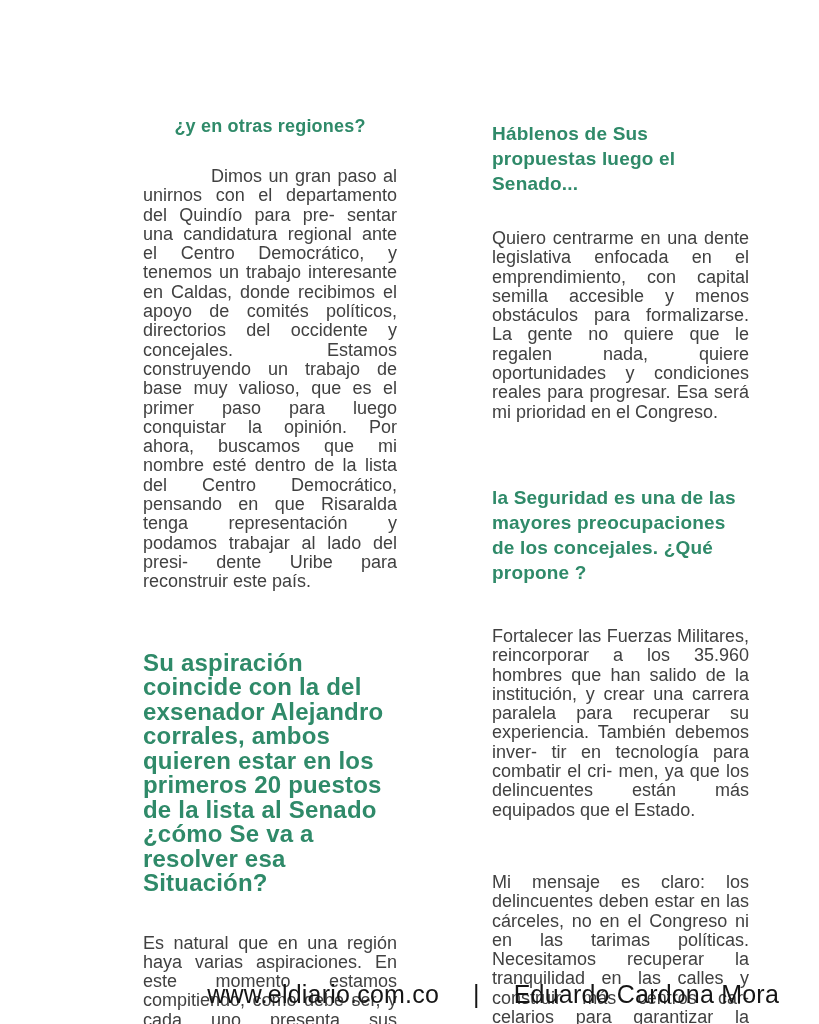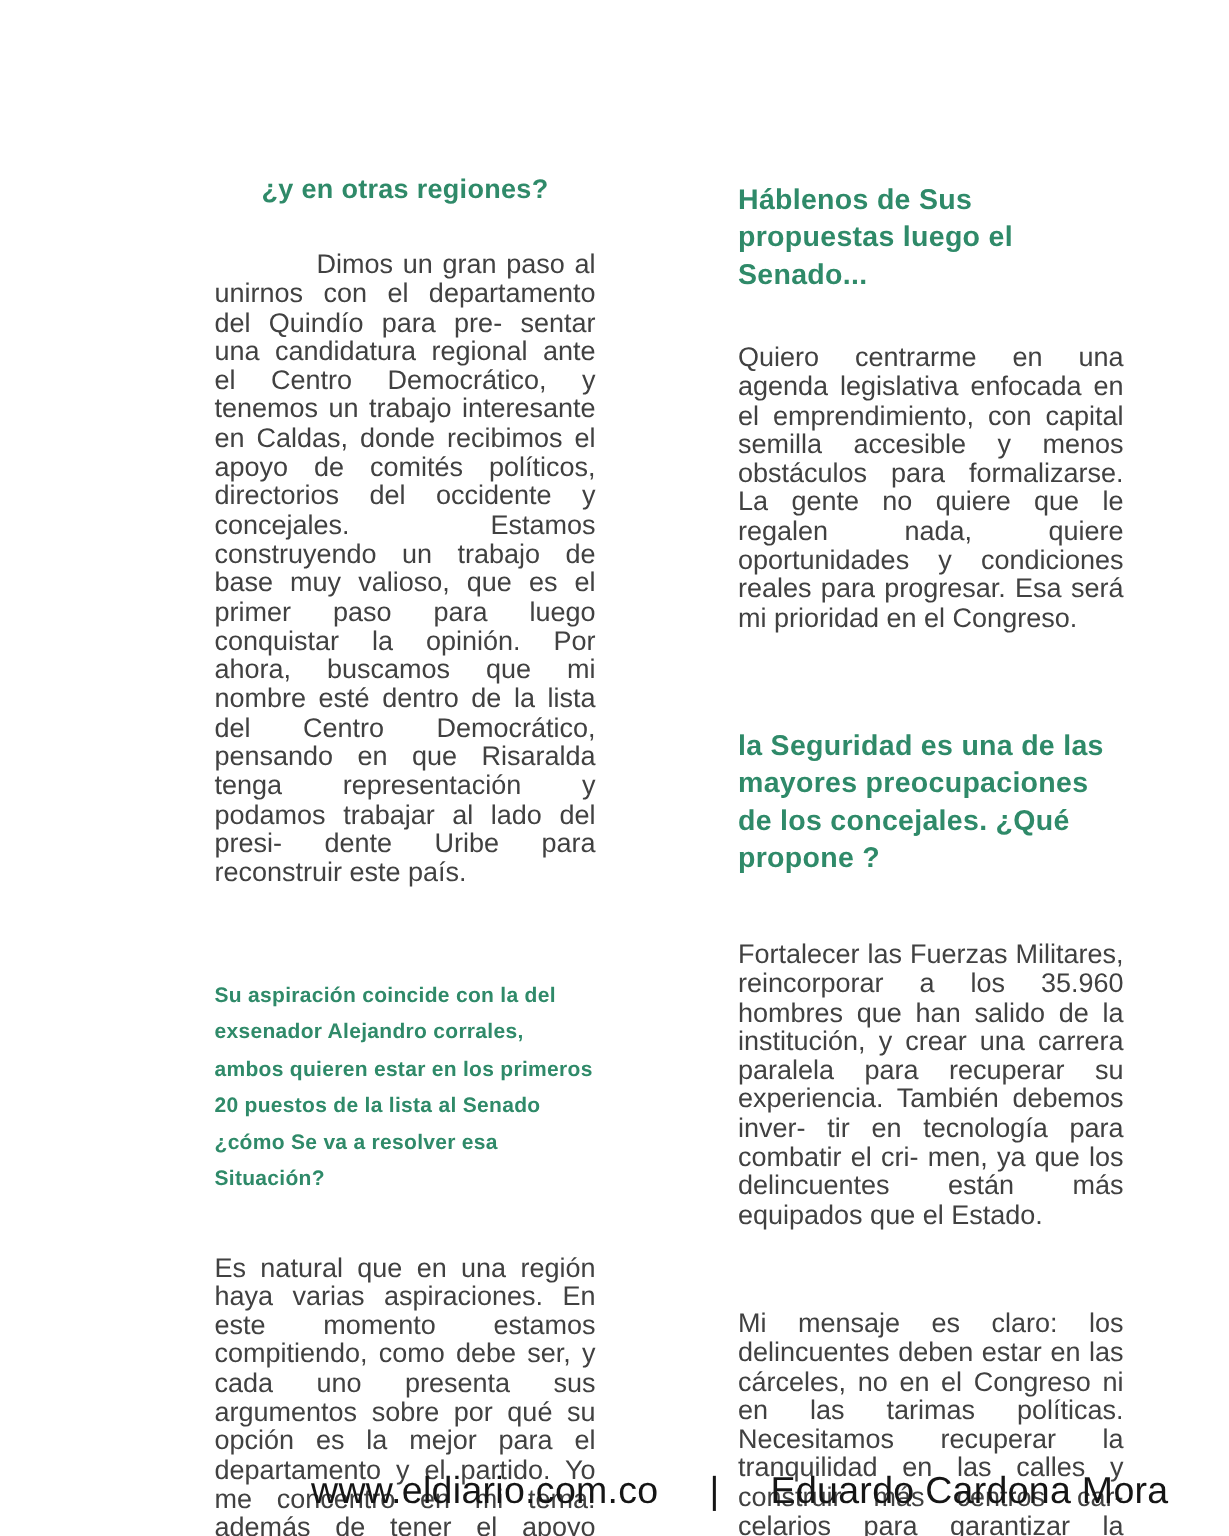--- a/index.html
+++ b/index.html
@@ -23,21 +23,21 @@
     top: 55px;
     left: 83px;
     display: flex;
     gap: 47px;
   }
   .col-left  { width: 302px; }
   .col-right { width: 305px; }
   .q-heading {
     color: var(--heading-green);
     font-weight: 700;
-    font-size: 14px;
+    font-size: 24px;
     line-height: 24.5px;
     letter-spacing: 0.2px;
   }
   .q-heading.centered {
     text-align: center;
     padding-left: 12px;
     font-size: 18px;
     line-height: 22px;
     margin-bottom: 6px;
   }
@@ -79,21 +79,21 @@
     <div class="col-left">
       <h2 class="q-heading centered">¿y en otras regiones?</h2>
       <p class="body-p first-indent">Dimos un gran paso al unirnos con el departamento del Quindío para pre- sentar una candidatura regional ante el Centro Democrático, y tenemos un trabajo interesante en Caldas, donde recibimos el apoyo de comités políticos, directorios del occidente y concejales. Estamos construyendo un trabajo de base muy valioso, que es el primer paso para luego conquistar la opinión. Por ahora, buscamos que mi nombre esté dentro de la lista del Centro Democrático, pensando en que Risaralda tenga representación y podamos trabajar al lado del presi- dente Uribe para reconstruir este país.</p>
 
       <h2 class="q-heading mt-heading-left">Su aspiración coincide con la del exsenador Alejandro corrales, ambos quieren estar en los primeros 20 puestos de la lista al Senado ¿cómo Se va a resolver esa Situación?</h2>
       <p class="body-p">Es natural que en una región haya varias aspiraciones. En este momento estamos compitiendo, como debe ser, y cada uno presenta sus argumentos sobre por qué su opción es la mejor para el departamento y el partido. Yo me concentro en mi tema: además de tener el apoyo mayoritario, pre- sento mis propuestas y lo que quiero hacer desde el Congreso. Pero este asunto se resolverá pronto, y será deci- sión exclusiva del partido y del presi- dente Uribe. Si se decide que solo haya un candidato por Risaralda, nuestra meta es que ese lugar lo tenga el depar- tamento, y que nosotros seamos esa representación.</p>
     </div>
 
     <div class="col-right">
       <h2 class="q-heading first">Háblenos de Sus propuestas luego el Senado...</h2>
-      <p class="body-p">Quiero centrarme en una agenda legislativa enfocada en el emprendimiento, con capital semilla accesible y menos obstáculos para formalizarse. La gente no quiere que le regalen nada, quiere oportunidades y condiciones reales para progresar. Esa será mi prioridad en el Congreso.</p>
+      <p class="body-p">Quiero centrarme en una dente legislativa enfocada en el emprendimiento, con capital semilla accesible y menos obstáculos para formalizarse. La gente no quiere que le regalen nada, quiere oportunidades y condiciones reales para progresar. Esa será mi prioridad en el Congreso.</p>
 
       <h2 class="q-heading mt-heading-right">la Seguridad es una de las mayores preocupaciones de los concejales. ¿Qué propone ?</h2>
       <p class="body-p">Fortalecer las Fuerzas Militares, reincorporar a los 35.960 hombres que han salido de la institución, y crear una carrera paralela para recuperar su experiencia. También debemos inver- tir en tecnología para combatir el cri- men, ya que los delincuentes están más equipados que el Estado.</p>
       <p class="body-p mt-para">Mi mensaje es claro: los delincuentes deben estar en las cárceles, no en el Congreso ni en las tarimas políticas. Necesitamos recuperar la tranquilidad en las calles y construir más centros car- celarios para garantizar la justicia.</p>
     </div>
 
   </div>
 
   <div class="footer">
     <span>www.eldiario.com.co</span><span class="sep">|</span><span>Eduardo Cardona Mora</span>

